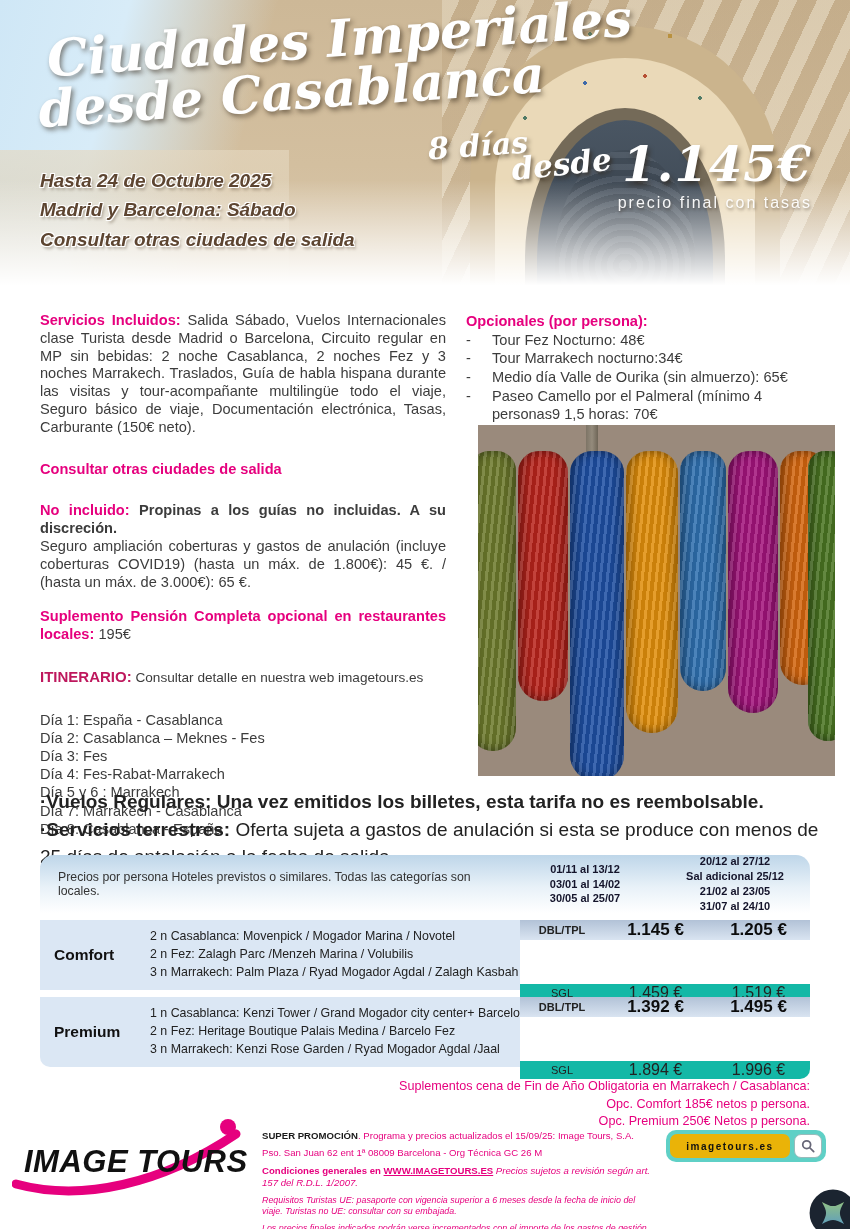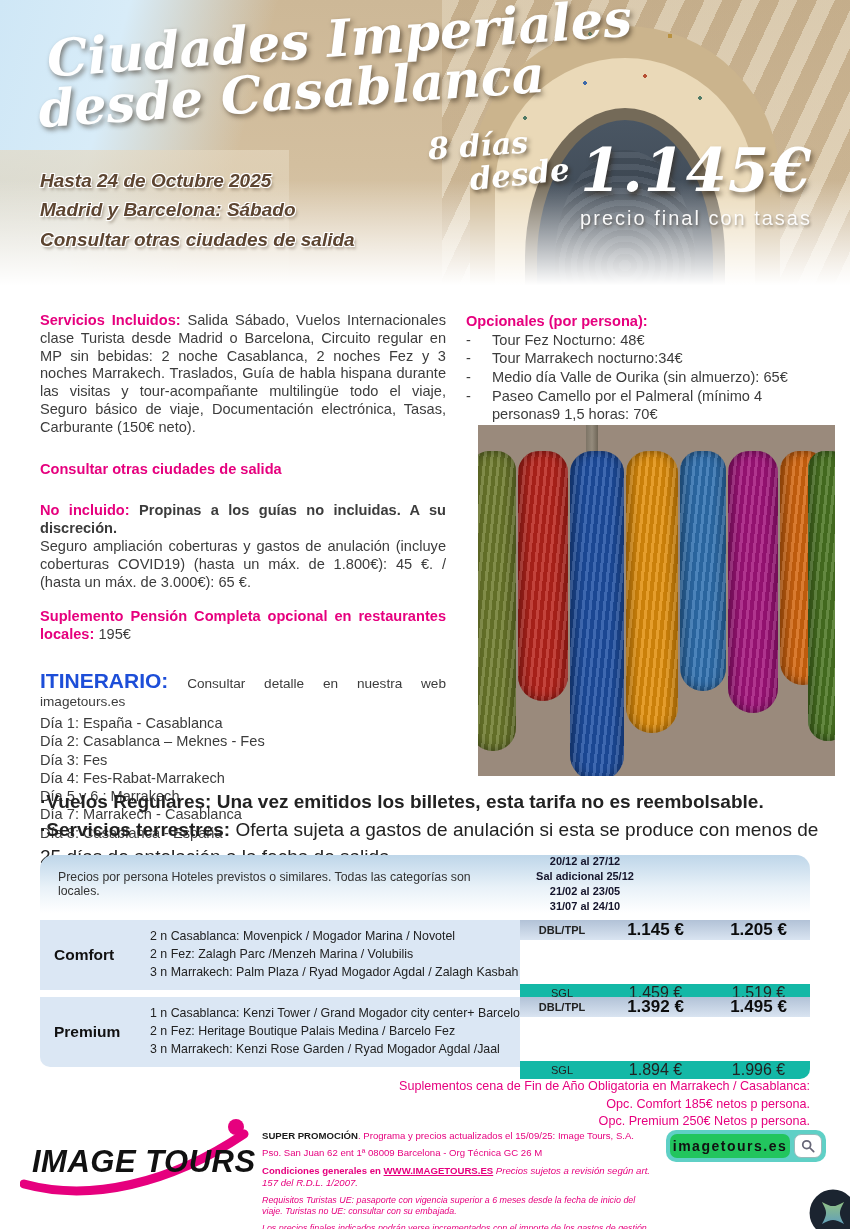--- a/index.html
+++ b/index.html
@@ -56,31 +56,31 @@
     font-family:"DejaVu Serif", serif; font-style:italic; font-weight:bold;
     font-size:30px; color:#fff; text-shadow:2px 3px 4px rgba(45,32,18,.55); }
   .hero-dates { position:absolute; left:40px; top:166px;
     font-style:italic; font-weight:bold; font-size:19px; line-height:1.55; color:#5d4531;
     text-shadow:-1px -1px 0 #fff, 1px -1px 0 #fff, -1px 1px 0 #fff, 1px 1px 0 #fff, 2px 3px 3px rgba(60,40,20,.35); }
   .hero-price { position:absolute; right:38px; top:136px; text-align:right; color:#fff; }
   .hero-price .desde { display:inline-block; transform:rotate(-6deg) translateY(-6px);
     font-family:"DejaVu Serif", serif; font-style:italic; font-weight:bold; font-size:31px;
     text-shadow:2px 3px 4px rgba(45,32,18,.55); margin-right:10px; }
   .hero-price .amount { font-family:"DejaVu Serif", serif; font-style:italic; font-weight:bold;
-    font-size:59px; letter-spacing:1px; text-shadow:2px 4px 5px rgba(45,32,18,.55); }
-  .hero-price .tagline { margin-top:2px; font-size:20px; letter-spacing:2px;
+    font-size:48px; letter-spacing:1px; text-shadow:2px 4px 5px rgba(45,32,18,.55); }
+  .hero-price .tagline { margin-top:2px; font-size:16px; letter-spacing:2px;
     color:rgba(255,255,255,.95); text-shadow:1px 2px 3px rgba(45,32,18,.45); }
 
   
   .magenta { color:#e6007e; }
   .col-left { position:absolute; left:40px; top:312px; width:406px; font-size:14.6px; line-height:1.22; color:#3c3c3c; }
   .col-left p { text-align:justify; }
   .hd { font-weight:bold; } .gap-m { height:17px; } .gap-l { height:24px; }
   .itin-intro { font-size:13.6px; }
-  .itin-days { margin-top:4px; line-height:1.25; }
+  .itin-days { margin-top:24px; line-height:1.25; }
   .salidas { margin-top:18px; }
 
   .col-right { position:absolute; left:466px; top:312px; width:340px; font-size:14.6px; line-height:1.28; }
   .opt-item { display:flex; }
   .opt-item::before { content:"-"; width:26px; flex:0 0 26px; }
 
   
   .yarn { position:absolute; left:478px; top:425px; width:357px; height:351px; overflow:hidden;
     background:
       radial-gradient(130px 90px at 68% 6%, rgba(164,96,79,.85) 0%, rgba(164,96,79,0) 62%),
@@ -118,38 +118,38 @@
   .pt-price { width:103px; text-align:center; font-size:16px; color:#222; }
   .pt-price.b { font-weight:bold; font-size:17px; color:#0c0c0c; }
   .pt-row.last .pt-left { border-radius:0 0 0 10px; }
   .pt-row.last .pt-subrow.sgl { border-radius:0 0 10px 0; }
   .pt-row { height:70px; }
 
   .suplementos { position:absolute; right:40px; top:1078px; width:520px; text-align:right;
     font-size:12.6px; line-height:1.4; color:#e6007e; }
 
   
-  .logo { position:absolute; left:20px; top:1118px; width:240px; height:90px; }
+  .logo { position:absolute; left:12px; top:1118px; width:240px; height:90px; }
   .logo svg { position:absolute; left:0; top:0; }
   .logo-text { position:absolute; left:12px; top:26px; font-style:italic; font-weight:bold;
     font-size:31px; letter-spacing:.5px; color:#111; font-family:"Liberation Sans", sans-serif; }
 
   .foot-text { position:absolute; left:262px; top:1130px; width:395px; font-size:9.6px; line-height:1.3; }
   .ft-line { margin-bottom:5px; }
   .ft-black { font-weight:bold; color:#1a1a1a; }
   .ft-pink { color:#e6007e; }
   .ft-bold { font-weight:bold; }
   .ft-it { font-style:italic; }
   .ft-link { text-decoration:underline; font-weight:bold; color:#e6007e; }
   .ft-small { font-size:8.9px; }
 
   .web-btn { position:absolute; left:666px; top:1130px; width:160px; height:32px;
     background:#5fd0c6; border-radius:10px; display:flex; align-items:center; padding:4px; gap:4px; cursor:pointer; }
-  .web-btn .field { background:#22c55e; border-radius:7px; height:24px; flex:1; display:flex; align-items:center;
-    justify-content:center; font-weight:bold; font-size:14px; letter-spacing:1.5px; color:#111; }
+  .web-btn .field { background:#eab308; border-radius:7px; height:24px; flex:1; display:flex; align-items:center;
+    justify-content:center; font-weight:bold; font-size:10px; letter-spacing:1.5px; color:#111; }
   .web-btn .mag { background:#fff; border:1px solid #9bb; border-radius:7px; width:28px; height:24px;
     display:flex; align-items:center; justify-content:center; }
 
   .badge { position:absolute; left:808px; top:1188px; width:50px; height:50px; }
 </style>
 </head>
 <body>
 
 <div class="page">
 
@@ -181,21 +181,21 @@
   <div class="col-left">
     <p><span class="hd magenta">Servicios Incluidos:</span> <span>Salida Sábado, Vuelos Internacionales clase Turista desde Madrid o Barcelona, Circuito regular en MP sin bebidas: 2 noche Casablanca, 2 noches Fez y 3 noches Marrakech. Traslados, Guía de habla hispana durante las visitas y tour-acompañante multilingüe todo el viaje, Seguro básico de viaje, Documentación electrónica, Tasas, Carburante (150€ neto).</span></p>
     <div class="gap-l"></div>
     <div class="hd magenta">Consultar otras ciudades de salida</div>
     <div class="gap-l"></div>
     <p><span class="hd magenta">No incluido:</span> <span class="hd">Propinas a los guías no incluidas. A su discreción.</span></p>
     <p>Seguro ampliación coberturas y gastos de anulación (incluye coberturas COVID19)  (hasta un máx. de 1.800€): 45 €. / (hasta un máx. de 3.000€): 65 €.</p>
     <div class="gap-m"></div>
     <p><span class="hd magenta">Suplemento Pensión Completa opcional en restaurantes locales:</span> <span>195€</span></p>
     <div class="gap-l"></div>
-    <p class="itin-intro"><span class="hd" style="color:#1d4ed8; font-size:21px;">ITINERARIO:</span> <span>Consultar detalle en nuestra web imagetours.es</span></p>
+    <p class="itin-intro"><span class="hd" style="color:#be185d; font-size:15px;">ITINERARIO:</span> <span>Consultar detalle en nuestra web imagetours.es</span></p>
     <div class="itin-days">
 
     <div>Día 1: España - Casablanca</div>
         <div>Día 2: Casablanca – Meknes - Fes</div>
         <div>Día 3: Fes</div>
         <div>Día 4: Fes-Rabat-Marrakech</div>
         <div>Día 5 y 6 : Marrakech</div>
         <div>Día  7: Marrakech - Casablanca</div>
         <div>Día 8: Casablanca - España</div>
       </div>
@@ -234,20 +234,26 @@
   </div>
 
   <div class="notes">
     <div><span class="hd">·Vuelos Regulares:</span><span class="hd"> Una vez emitidos los billetes, esta tarifa no es reembolsable.</span></div>
     <div><span class="hd">·Servicios terrestres:</span><span> Oferta sujeta a gastos de anulación si esta se produce con menos de 25 días de antelación a la fecha de  salida.</span></div>
   </div>
 
   <div class="ptable">
     <div class="pt-header">
       <div class="pt-intro">Precios por persona Hoteles previstos o similares. Todas las categorías son locales.</div>
+      <div class="pt-datecol">
+
+      <div>01/11 al 13/12</div>
+          <div>03/01 al 14/02</div>
+          <div>30/05 al 25/07</div>
+        </div>
       <div class="pt-datecol">
 
       <div>20/12 al 27/12</div>
           <div>Sal adicional 25/12</div>
           <div>21/02 al 23/05</div>
           <div>31/07 al 24/10</div>
         </div>
     </div>
 
     <div class="pt-row">

